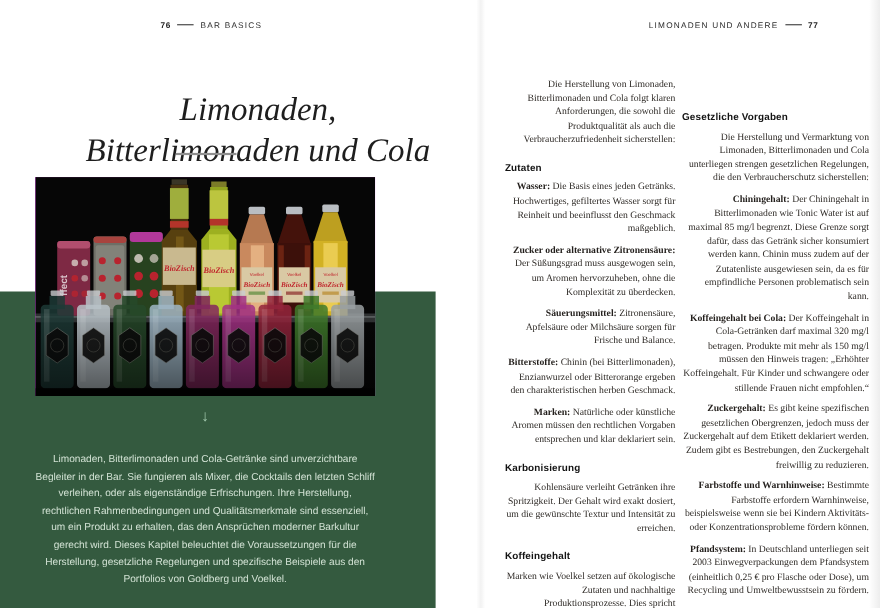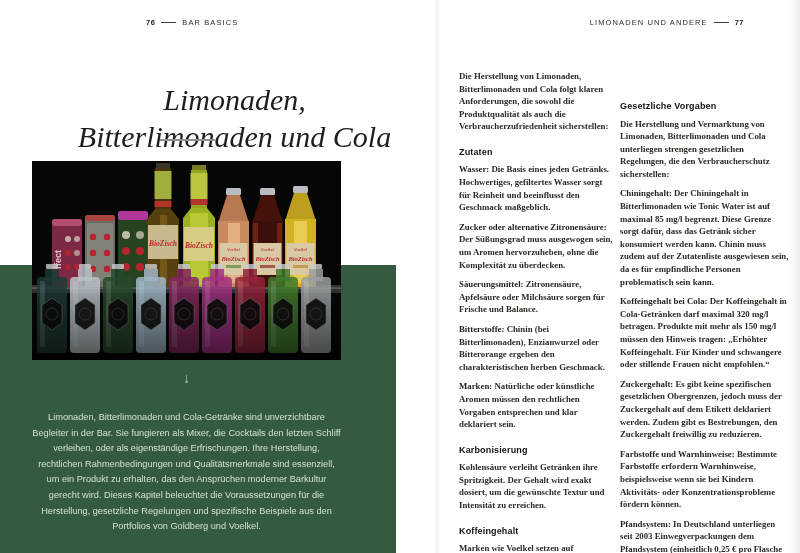--- a/index.html
+++ b/index.html
@@ -49,21 +49,21 @@
   .col-1{left:459px;width:155px;top:70px;}
   .col-2{left:620px;width:170px;top:101px;}
   .col-heading{
     font-family:"Liberation Sans",sans-serif;font-weight:bold;
     font-size:9px;line-height:11.5px;color:#131313;letter-spacing:0.15px;
     margin:14px 0 5px 0;
   }
   .col-heading:first-child{margin-top:0;}
   .body-para{
     font-family:"Liberation Serif",serif;font-size:8.8px;line-height:12.6px;
-    color:#2e2a26;margin:0 0 7px 0;text-align:left;font-weight:bold;
+    color:#2e2a26;margin:0 0 7px 0;text-align:right;
   }
   .body-para b{color:#231f1c;}
   
   .gutter{
     position:absolute;left:433px;top:0;width:8px;height:553px;
     background:linear-gradient(to right,rgba(0,0,0,0),rgba(0,0,0,0.05) 50%,rgba(0,0,0,0));
     pointer-events:none;
   }
   .edge-right{
     position:absolute;right:0;top:0;width:10px;height:553px;

